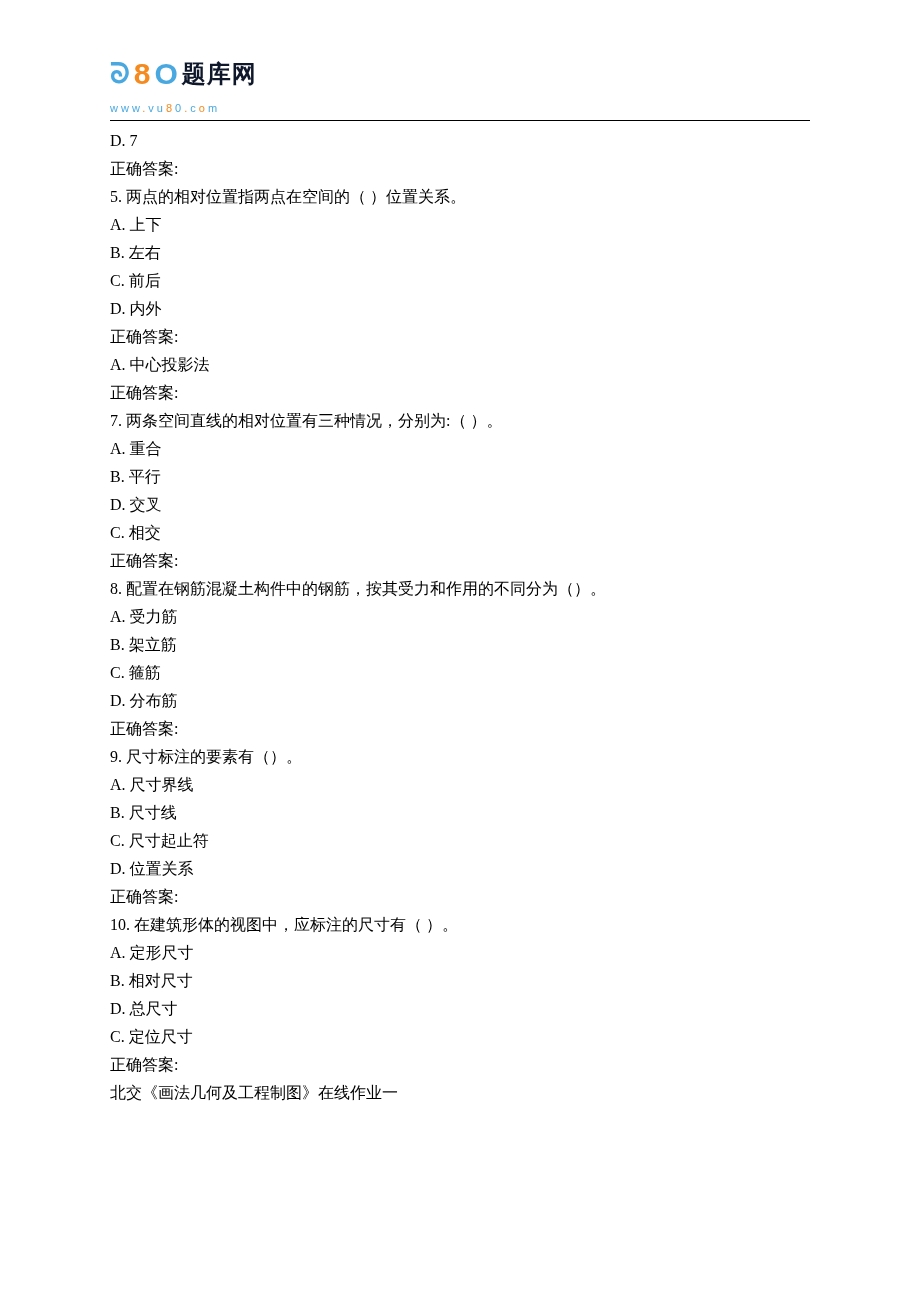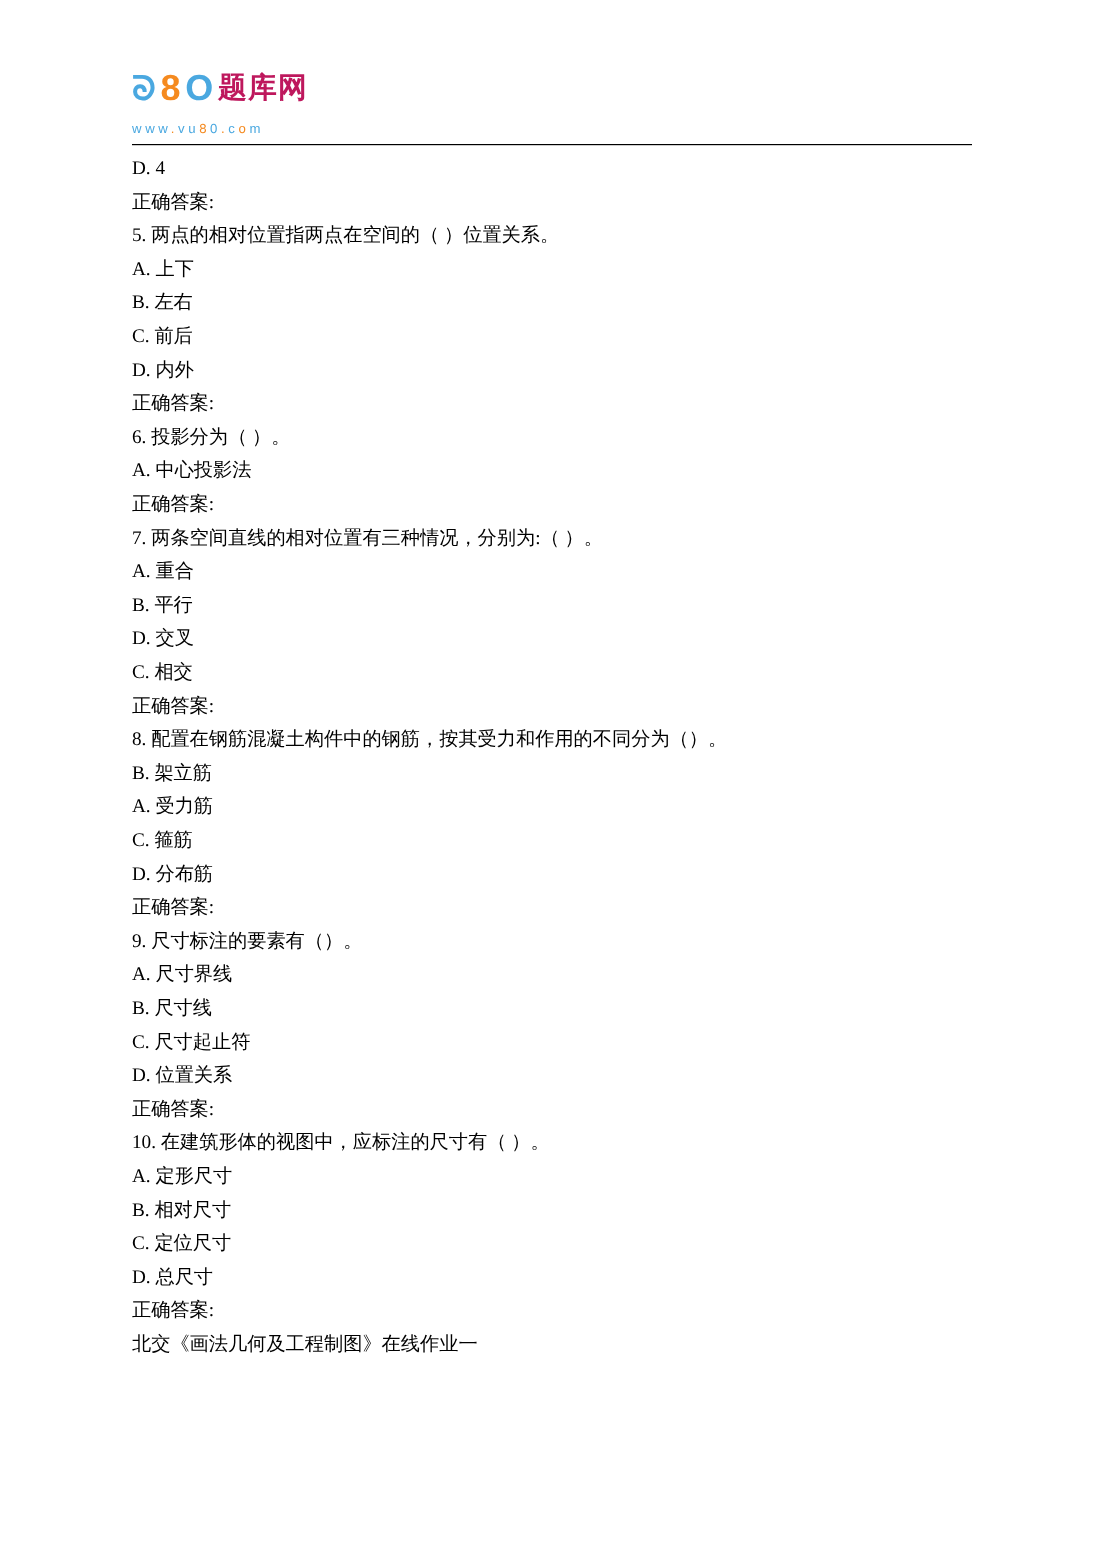--- a/index.html
+++ b/index.html
@@ -41,21 +41,21 @@
       font-family: Arial, sans-serif;
     }
     .zero {
       font-size: 30px;
       color: #4aa8e0;
       font-weight: bold;
       font-family: Arial, sans-serif;
     }
     .cntext {
       font-size: 24px;
-      color: #be185d;
+      color: #0f172a;
       font-weight: bold;
       font-family: "SimHei", sans-serif;
       letter-spacing: 1px;
     }
     .url {
       font-family: Arial, sans-serif;
       font-size: 11px;
       letter-spacing: 3px;
       margin-top: -2px;
     }
@@ -97,59 +97,58 @@
     </div>
     <div class="url">
       <span class="w">w</span><span class="w">w</span><span class="w">w</span><span class="dot">.</span><span class="v">v</span><span class="u">u</span><span class="n8">8</span><span class="n0">0</span><span class="dot">.</span><span class="c">c</span><span class="o">o</span><span class="m">m</span>
     </div>
   </div>
 
   <hr class="hr">
 
   <div class="content">
 
-    <p>D. 4</p>
+    <p>D. 7</p>
     <p>正确答案:</p>
 
     <p>5.   两点的相对位置指两点在空间的（  ）位置关系。</p>
     <p>A.  上下</p>
     <p>B.  左右</p>
     <p>C.  前后</p>
     <p>D.  内外</p>
     <p>正确答案:</p>
 
-    <p>6.   投影分为（  ）。</p>
     <p>A. 中心投影法</p>
     <p>正确答案:</p>
 
     <p>7.   两条空间直线的相对位置有三种情况，分别为:（  ）。</p>
     <p>A.  重合</p>
     <p>B.  平行</p>
     <p>D.  交叉</p>
     <p>C.  相交</p>
     <p>正确答案:</p>
 
     <p>8.   配置在钢筋混凝土构件中的钢筋，按其受力和作用的不同分为（）。</p>
+    <p>A.  受力筋</p>
     <p>B.  架立筋</p>
-    <p>A.  受力筋</p>
     <p>C.  箍筋</p>
     <p>D.  分布筋</p>
     <p>正确答案:</p>
 
     <p>9.   尺寸标注的要素有（）。</p>
     <p>A. 尺寸界线</p>
     <p>B. 尺寸线</p>
     <p>C. 尺寸起止符</p>
     <p>D. 位置关系</p>
     <p>正确答案:</p>
 
     <p>10.   在建筑形体的视图中，应标注的尺寸有（  ）。</p>
     <p>A. 定形尺寸</p>
     <p>B. 相对尺寸</p>
+    <p>D. 总尺寸</p>
     <p>C. 定位尺寸</p>
-    <p>D. 总尺寸</p>
     <p>正确答案:</p>
 
     <p class="footer-line">北交《画法几何及工程制图》在线作业一</p>
 
   </div>
 
 </div>
 
 </body></html>

